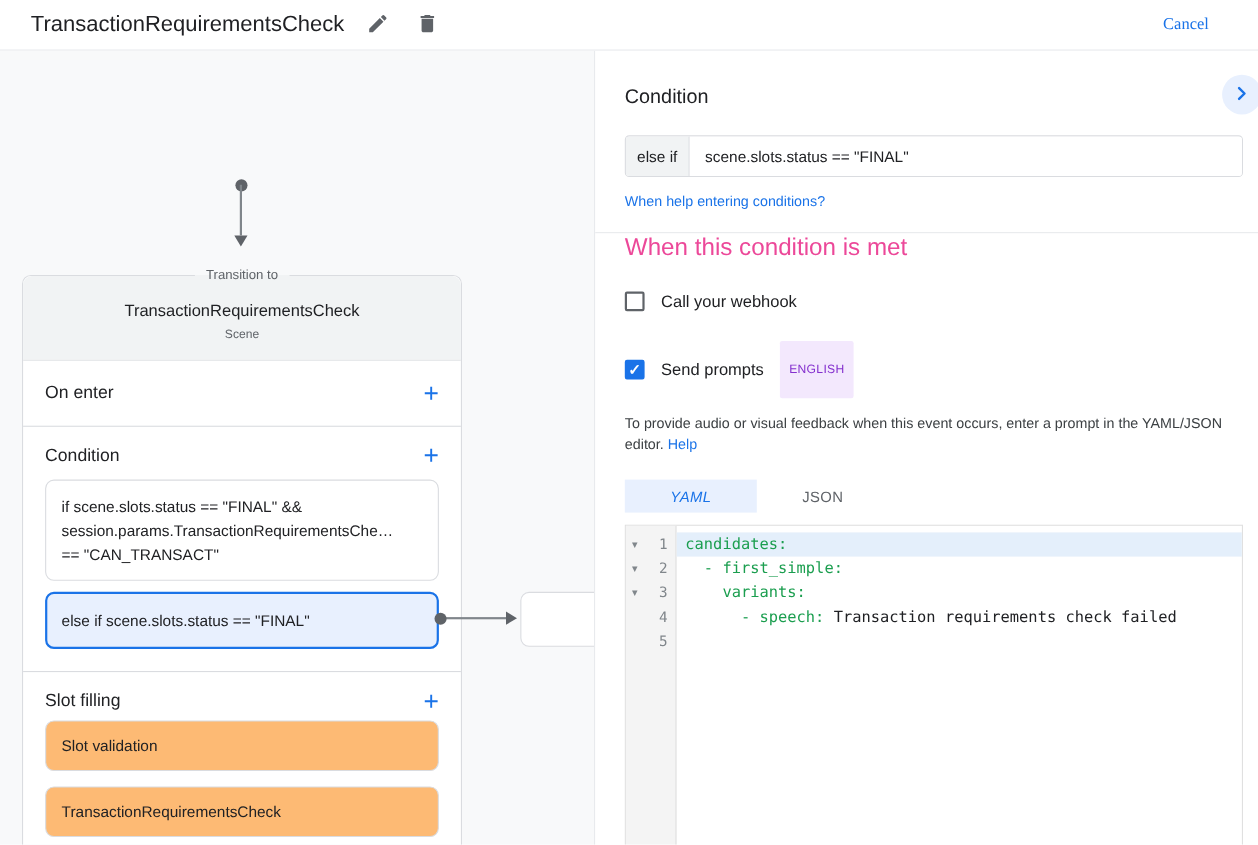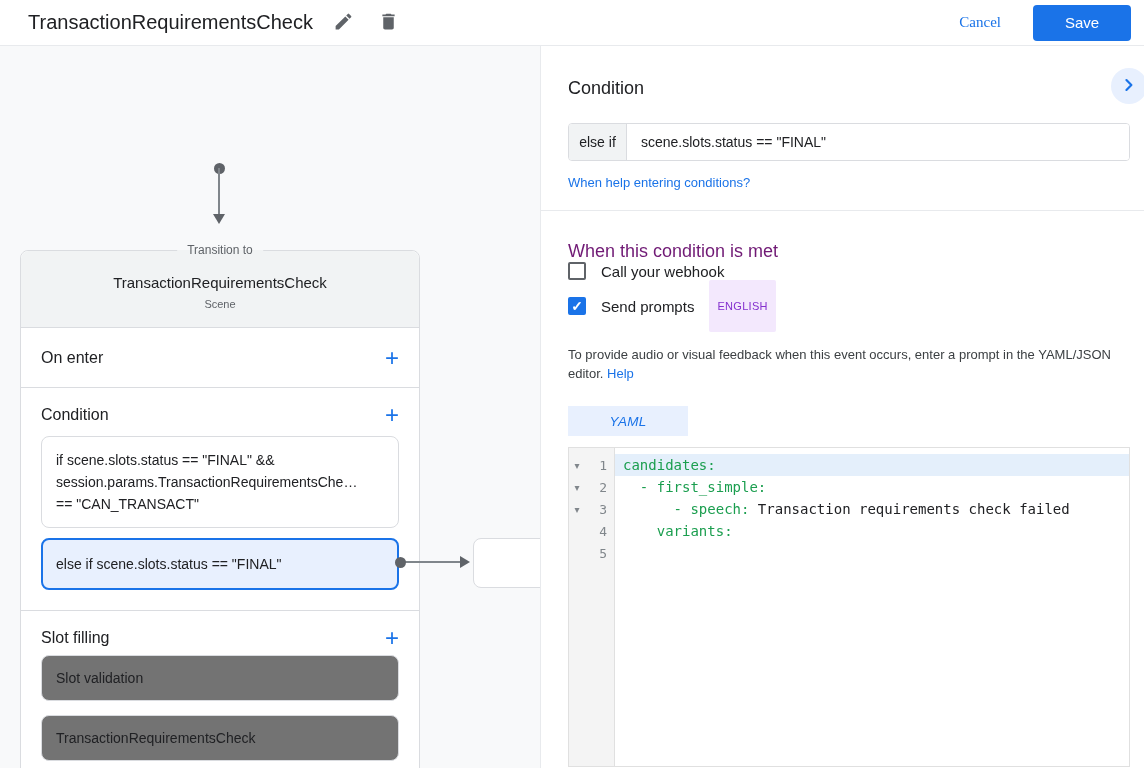--- a/index.html
+++ b/index.html
@@ -42,21 +42,21 @@
     padding:12px 20px;height:60px;border-bottom:1px solid #dadce0;}
   .card-row .row-label{font-size:16px;color:#202124;}
   .plus{color:#1a73e8;font-size:24px;font-weight:300;line-height:20px;cursor:pointer;background:none;border:none;font-family:inherit;}
   .card-section{border-bottom:1px solid #dadce0;padding-top:10px;padding-bottom:20px;}
   .card-section.last{border-bottom:none;}
   .section-head{display:flex;align-items:center;justify-content:space-between;padding:0 20px;height:34px;}
   .section-head .row-label{font-size:16px;color:#202124;}
   .cond-box{margin:4px 20px 10px 20px;border:1px solid #dadce0;border-radius:8px;background:#fff;
     padding:12px 14px;font-size:14px;line-height:22px;color:#202124;white-space:pre-line;cursor:pointer;}
   .cond-box.selected{background:#e8f0fe;border:2px solid #1a73e8;padding:13px;margin-bottom:0;}
-  .slot-box{margin:0 20px 14px 20px;border:1px solid #dadce0;border-radius:8px;background:#737373;
+  .slot-box{margin:0 20px 14px 20px;border:1px solid #dadce0;border-radius:8px;background:#fdba74;
     padding:14px;font-size:14px;color:#202124;cursor:pointer;}
 
   .hdot{position:absolute;left:395px;top:511px;width:11px;height:11px;border-radius:50%;background:#5f6368;z-index:5;}
   .hline{position:absolute;left:401px;top:515px;width:60px;height:2px;background:#80868b;}
   .harrow{position:absolute;left:460px;top:510px;width:0;height:0;
     border-top:6px solid transparent;border-bottom:6px solid transparent;border-left:10px solid #5f6368;}
   .target-box{position:absolute;left:473px;top:492px;width:90px;height:50px;background:#fff;
     border:1px solid #dadce0;border-radius:8px;}
 
   
@@ -65,22 +65,22 @@
   .panel-header{position:relative;padding-top:32px;}
   .panel-title{font-size:18px;font-weight:400;color:#202124;}
   .collapse-btn{position:absolute;top:22px;right:-17px;width:36px;height:36px;border-radius:50%;
     background:#e8f0fe;border:none;cursor:pointer;display:flex;align-items:center;justify-content:center;}
   .cond-input-row{margin-top:24px;display:flex;height:38px;border:1px solid #dadce0;border-radius:4px;overflow:hidden;}
   .cond-prefix{width:58px;flex:none;background:#f1f3f4;border-right:1px solid #dadce0;
     display:flex;align-items:center;justify-content:center;font-size:14px;color:#202124;}
   .cond-input{flex:1;border:none;outline:none;padding:0 14px;font-size:14px;color:#202124;font-family:inherit;background:#fff;}
   .help-link{display:inline-block;margin-top:14px;font-size:13px;color:#1a73e8;text-decoration:none;cursor:pointer;}
   .panel-divider{height:1px;background:#e8eaed;margin:19px -14px 0 -27px;}
-  .when-heading{margin-top:30px;font-size:18px;font-weight:400;color:#701a75;}
-  .check-row{display:flex;align-items:center;}
+  .when-heading{font-size:22px;font-weight:400;color:#ec4899;}
+  .check-row{display:flex;align-items:center;margin-top:27px;}
   .checkbox{width:18px;height:18px;border:2px solid #5f6368;border-radius:2px;flex:none;cursor:pointer;
     display:flex;align-items:center;justify-content:center;background:#fff;}
   .checkbox .check{display:none;}
   .checkbox.checked{background:#1a73e8;border-color:#1a73e8;}
   .checkbox.checked .check{display:block;color:#fff;font-size:14px;font-weight:bold;line-height:1;}
   .check-label{font-size:15px;font-weight:500;color:#202124;margin-left:15px;cursor:pointer;}
   .lang-badge{margin-left:15px;background:#f3e8fd;color:#8430ce;font-size:11px;font-weight:500;
     letter-spacing:.3px;padding:20px 8px;border-radius:2px;}
   .prompt-desc{margin-top:13px;font-size:13px;line-height:19px;color:#3c4043;}
   .inline-link{color:#1a73e8;text-decoration:none;cursor:pointer;}
@@ -116,21 +116,20 @@
   </button>
   <button class="icon-btn">
     <span>
       <svg width="21" height="21" viewBox="0 0 24 24">
           <path fill="#5f6368" d="M6 19c0 1.1.9 2 2 2h8c1.1 0 2-.9 2-2V7H6v12zM19 4h-3.5l-1-1h-5l-1 1H5v2h14V4z"></path>
         </svg>
     </span>
   </button>
   <div class="topbar-right">
     <button class="cancel-btn">Cancel</button>
-    <button class="save-btn">Save</button>
   </div>
 </div>
 
 <div class="canvas">
 
 
   <div class="vdot"></div>
   <div class="vline"></div>
   <div class="varrow"></div>
 
@@ -212,20 +211,21 @@
     <span class="lang-badge">ENGLISH</span>
   </div>
 
   <div class="prompt-desc">
     <span>To provide audio or visual feedback when this event occurs, enter a prompt in the YAML/JSON editor.</span>
     <a class="inline-link">Help</a>
   </div>
 
   <div class="tabs">
     <button class="tab active">YAML</button>
+    <button class="tab">JSON</button>
   </div>
 
   <div class="editor">
     <div class="gutter">
         <div class="g-row">
           <span class="fold">▾</span>
           <span class="lnum">1</span>
         </div>
         <div class="g-row">
           <span class="fold">▾</span>
@@ -240,18 +240,18 @@
           <span class="lnum">4</span>
         </div>
         <div class="g-row">
           <span class="fold"></span>
           <span class="lnum">5</span>
         </div>
       </div>
     <div class="code-area">
         <div class="c-row hl"><span class="tok-key">candidates:</span></div>
         <div class="c-row"><span class="tok-plain">  </span><span class="tok-key">- first_simple:</span></div>
+        <div class="c-row"><span class="tok-plain">    </span><span class="tok-key">variants:</span></div>
         <div class="c-row"><span class="tok-plain">      </span><span class="tok-key">- speech:</span><span class="tok-plain"> Transaction requirements check failed</span></div>
-        <div class="c-row"><span class="tok-plain">    </span><span class="tok-key">variants:</span></div>
         <div class="c-row"></div>
       </div>
   </div>
 </div>
 
 </body></html>

